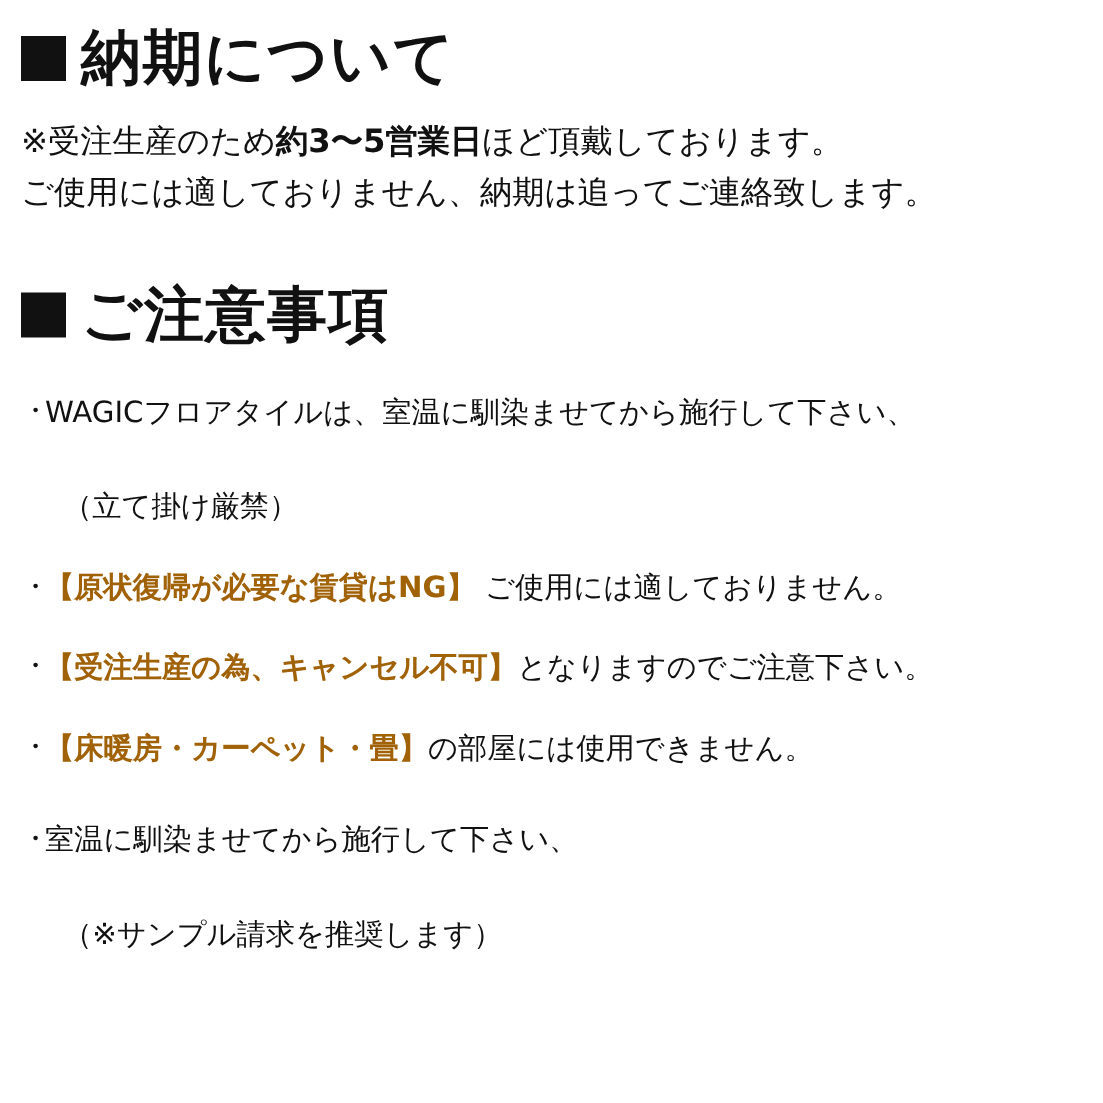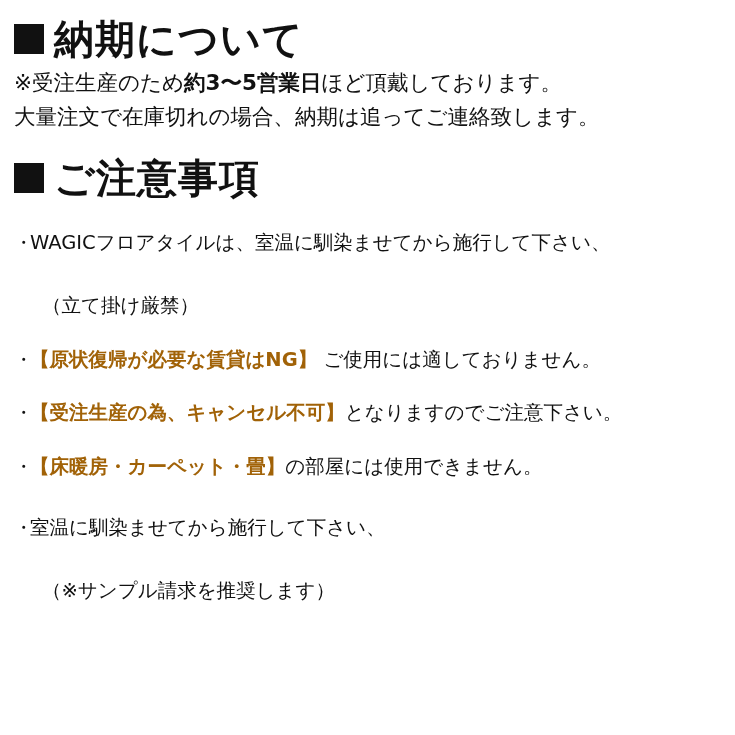--- a/index.html
+++ b/index.html
@@ -39,33 +39,33 @@
     margin-right: 10px;
     flex: 0 0 auto;
   }
   .heading-text {
     display: inline-block;
   }
   .h1-delivery {
     margin-top: 6px;
   }
   .body-block {
-    margin-top: 4px;
+    margin-top: 16px;
     font-size: 21.5px;
     line-height: 1.6;
     color: #111111;
   }
   .body-line {
     white-space: nowrap;
   }
   .bold {
     font-weight: bold;
   }
   .h1-notes {
-    margin-top: 20px;
+    margin-top: 40px;
   }
   .notes {
     margin-top: 26px;
     font-size: 19.5px;
     line-height: 1.62;
   }
   .note {
     display: flex;
     align-items: flex-start;
     margin-bottom: 6px;
@@ -104,21 +104,21 @@
 
   <h1 class="section-heading h1-delivery">
     <span class="heading-square"></span>
     <span class="heading-text">納期について</span>
   </h1>
 
   <div class="body-block">
     <div class="body-line">
       <span>※受注生産のため</span><span class="bold">約3〜5営業日</span><span>ほど頂戴しております。</span>
     </div>
-    <div class="body-line">大量注文で在庫切れの場合、納期は追ってご連絡致します。</div>
+    <div class="body-line">ご使用には適しておりません、納期は追ってご連絡致します。</div>
   </div>
 
   <h1 class="section-heading h1-notes">
     <span class="heading-square"></span>
     <span class="heading-text">ご注意事項</span>
   </h1>
 
   <div class="notes">
 
     <div class="note">

